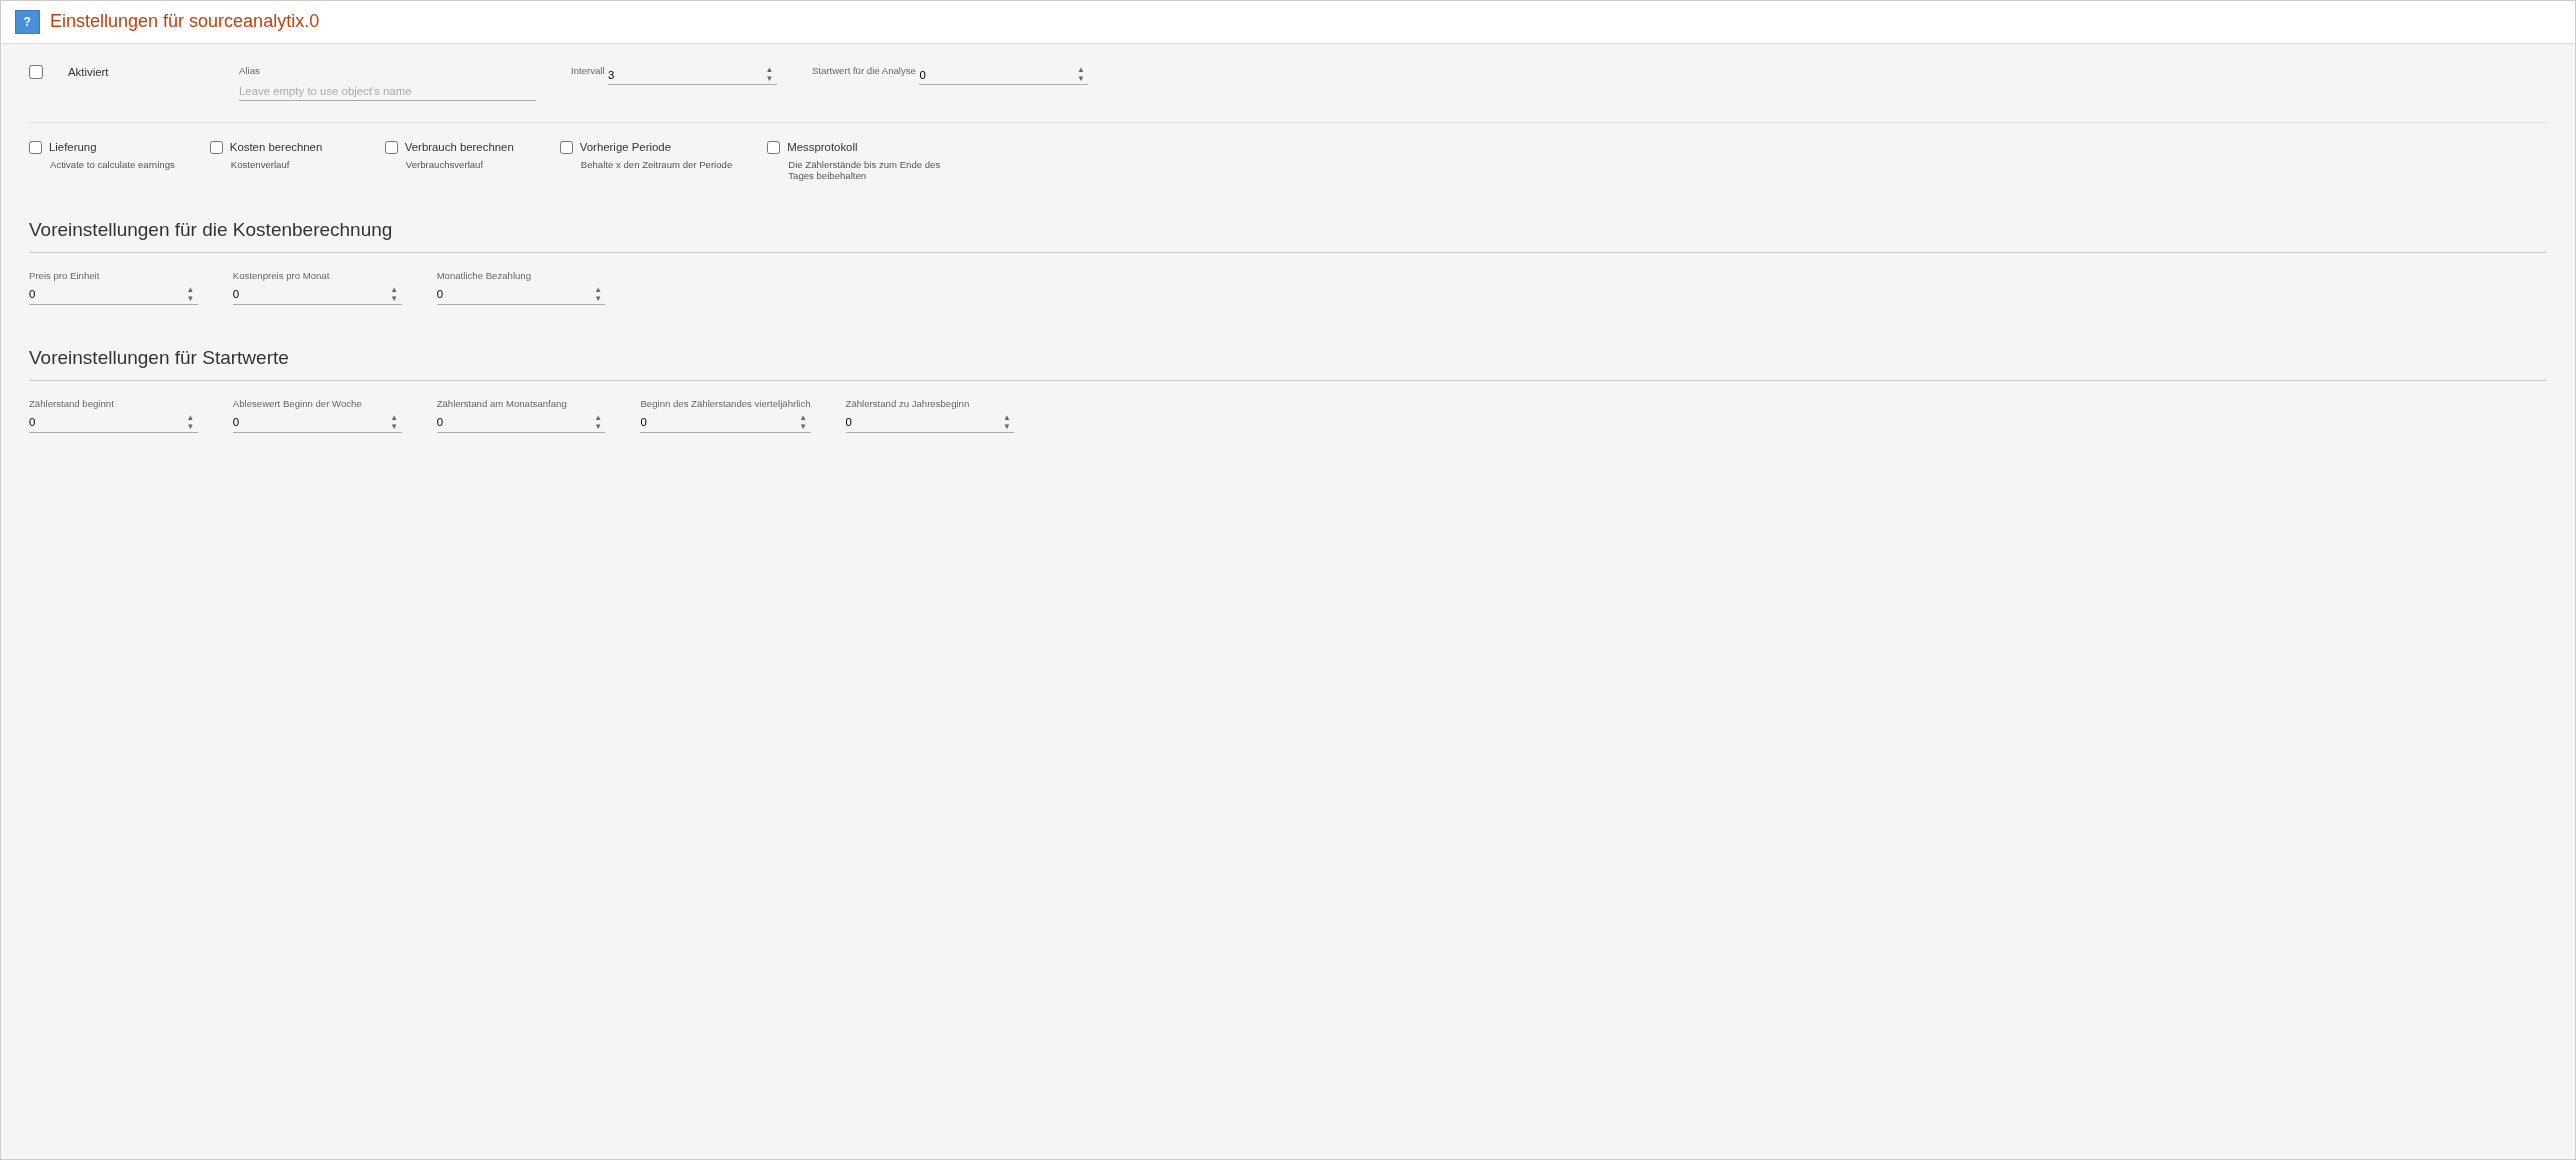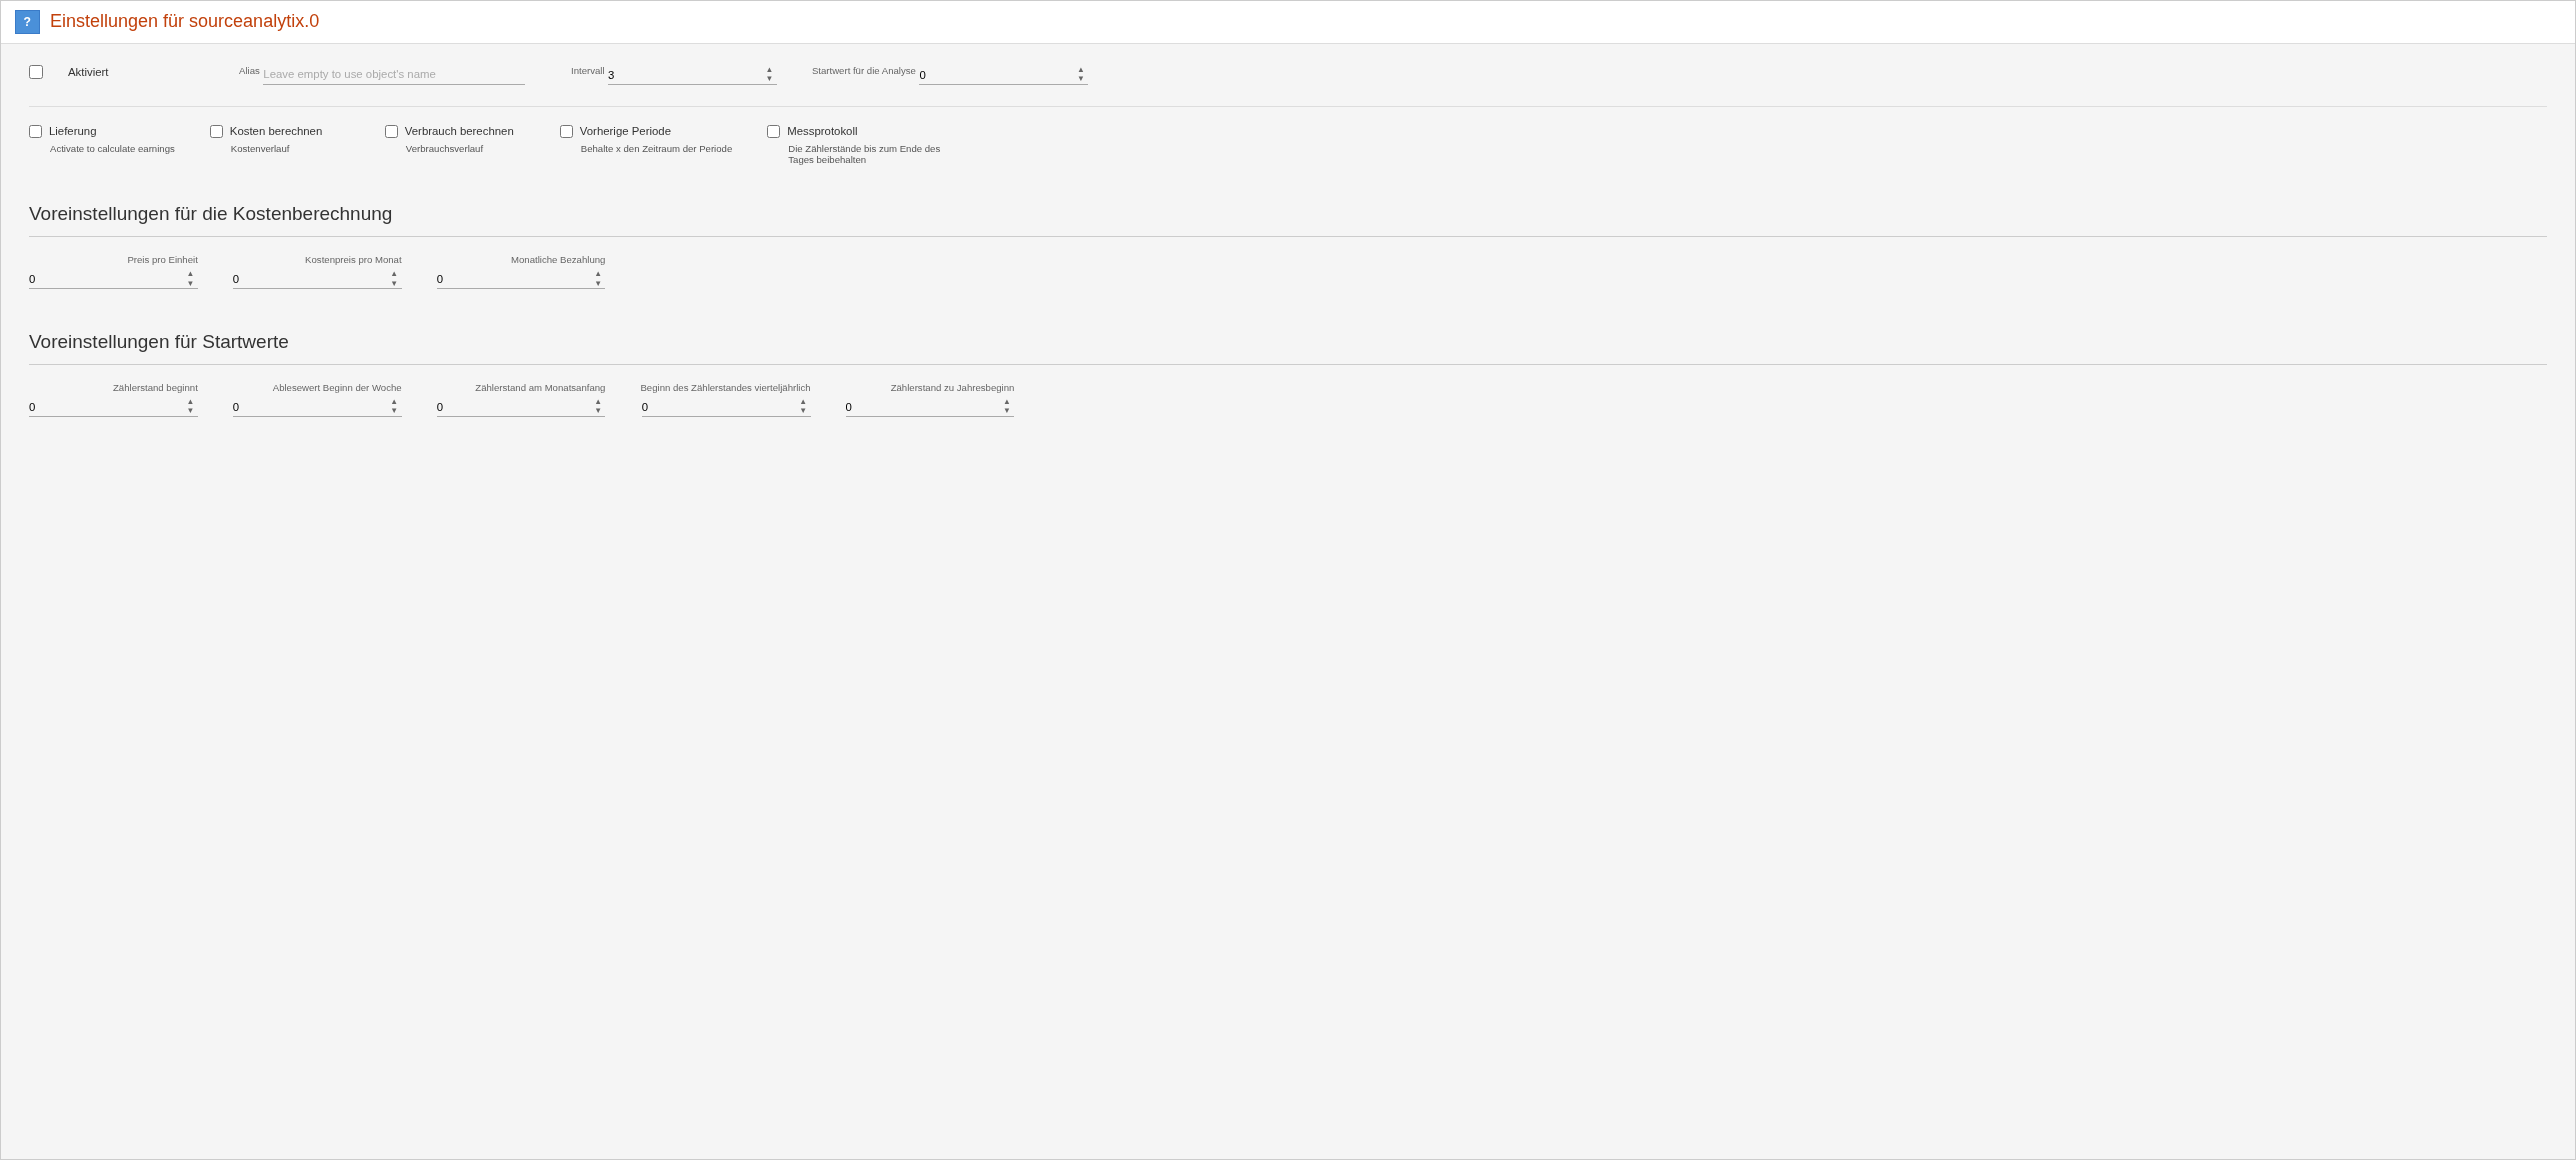--- a/index.html
+++ b/index.html
@@ -68,21 +68,21 @@
     }
 
     .checkbox-group input[type="checkbox"] {
       width: 14px;
       height: 14px;
       cursor: pointer;
     }
 
     .field-group {
       display: flex;
-      flex-direction: row;
+      flex-direction: column;
       gap: 3.5px;
     }
 
     .field-label {
       font-size: 9.6px;
       color: #666;
       margin-bottom: 1.7px;
     }
 
     .field-input {
@@ -192,21 +192,20 @@
       gap: 35px;
       flex-wrap: wrap;
       margin-bottom: 28px;
     }
 
     .spinner-field {
       display: flex;
       flex-direction: column;
       gap: 3.5px;
       min-width: 157px;
-      align-items: flex-end;
     }
 
     .spinner-field-label {
       font-size: 9.6px;
       color: #666;
     }
 
     .alias-field {
       min-width: 297px;
     }

